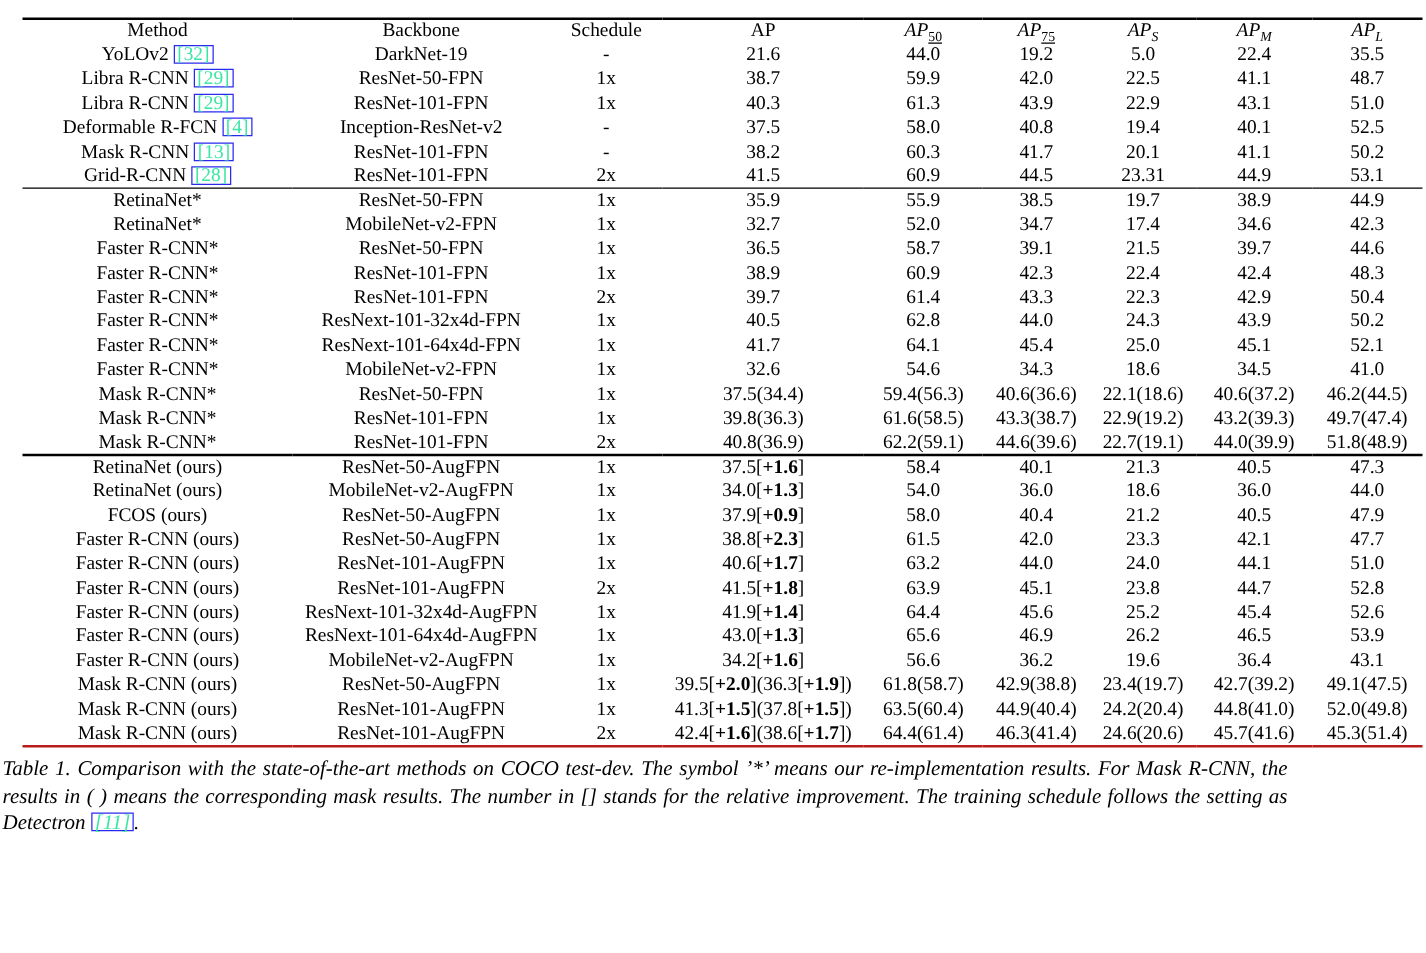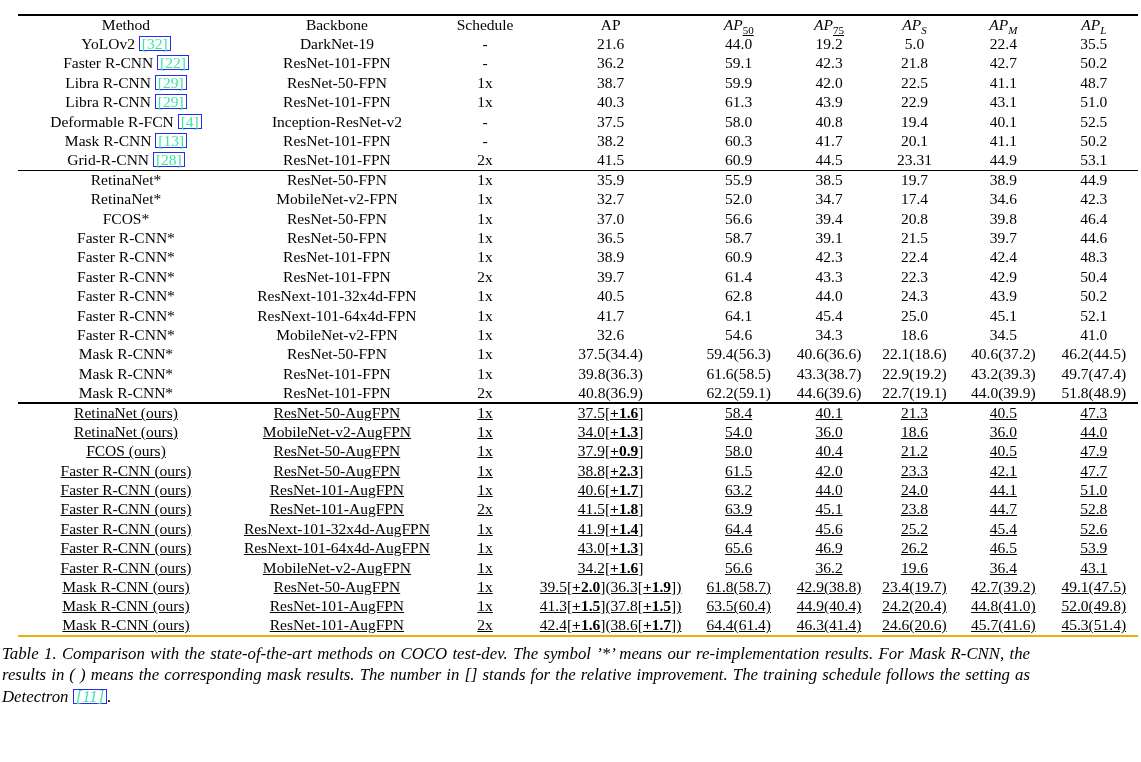--- a/index.html
+++ b/index.html
@@ -37,21 +37,21 @@
     padding:0;
     height:19.4px;
     text-align:center;
     vertical-align:middle;
     font-weight:normal;
     white-space:nowrap;
     overflow:visible;
   }
   thead{border-top:2px solid #000;}
   tbody.sec-1{border-top:1.5px solid #000;}
-  tbody.sec-2{border-top:2px solid #000;border-bottom:2px solid #eab308;text-decoration:underline;}
+  tbody.sec-2{border-top:2px solid #000;border-bottom:2px solid #b91c1c;}
   th .msub, td .msub{font-style:italic;}
   sub{font-size:11px;line-height:0;}
   sub.upright{font-style:normal;text-decoration:underline;}
   sub.it{font-style:italic;}
   b{font-weight:bold;}
   .cite{
     color:var(--cite-color);
     border:1px solid var(--cite-box);
     padding:0 2px;
     line-height:13px;
@@ -101,31 +101,20 @@
           <td>DarkNet-19</td>
           <td>-</td>
           <td>21.6</td>
           <td>44.0</td>
           <td>19.2</td>
           <td>5.0</td>
           <td>22.4</td>
           <td>35.5</td>
         </tr>
         <tr>
-          <td>Faster R-CNN <span class="cite">[22]</span></td>
-          <td>ResNet-101-FPN</td>
-          <td>-</td>
-          <td>36.2</td>
-          <td>59.1</td>
-          <td>42.3</td>
-          <td>21.8</td>
-          <td>42.7</td>
-          <td>50.2</td>
-        </tr>
-        <tr>
           <td>Libra R-CNN <span class="cite">[29]</span></td>
           <td>ResNet-50-FPN</td>
           <td>1x</td>
           <td>38.7</td>
           <td>59.9</td>
           <td>42.0</td>
           <td>22.5</td>
           <td>41.1</td>
           <td>48.7</td>
         </tr>
@@ -191,31 +180,20 @@
           <td>MobileNet-v2-FPN</td>
           <td>1x</td>
           <td>32.7</td>
           <td>52.0</td>
           <td>34.7</td>
           <td>17.4</td>
           <td>34.6</td>
           <td>42.3</td>
         </tr>
         <tr>
-          <td>FCOS*</td>
-          <td>ResNet-50-FPN</td>
-          <td>1x</td>
-          <td>37.0</td>
-          <td>56.6</td>
-          <td>39.4</td>
-          <td>20.8</td>
-          <td>39.8</td>
-          <td>46.4</td>
-        </tr>
-        <tr>
           <td>Faster R-CNN*</td>
           <td>ResNet-50-FPN</td>
           <td>1x</td>
           <td>36.5</td>
           <td>58.7</td>
           <td>39.1</td>
           <td>21.5</td>
           <td>39.7</td>
           <td>44.6</td>
         </tr>

